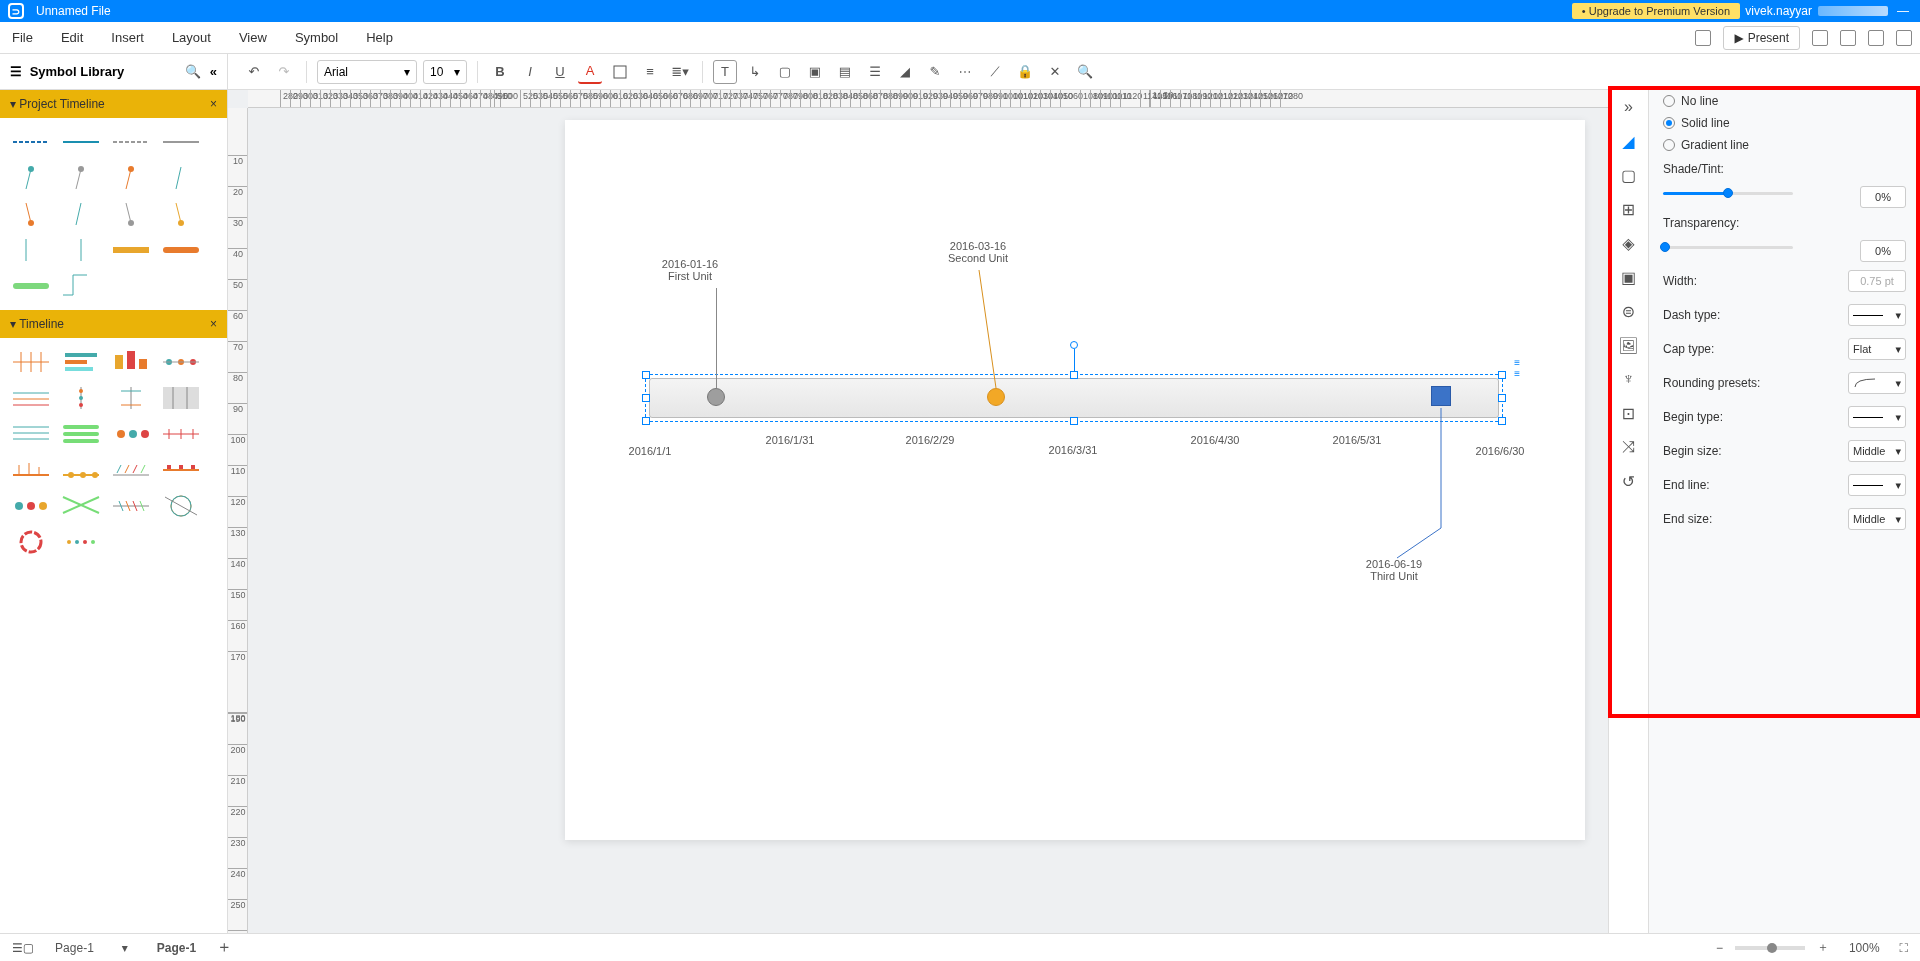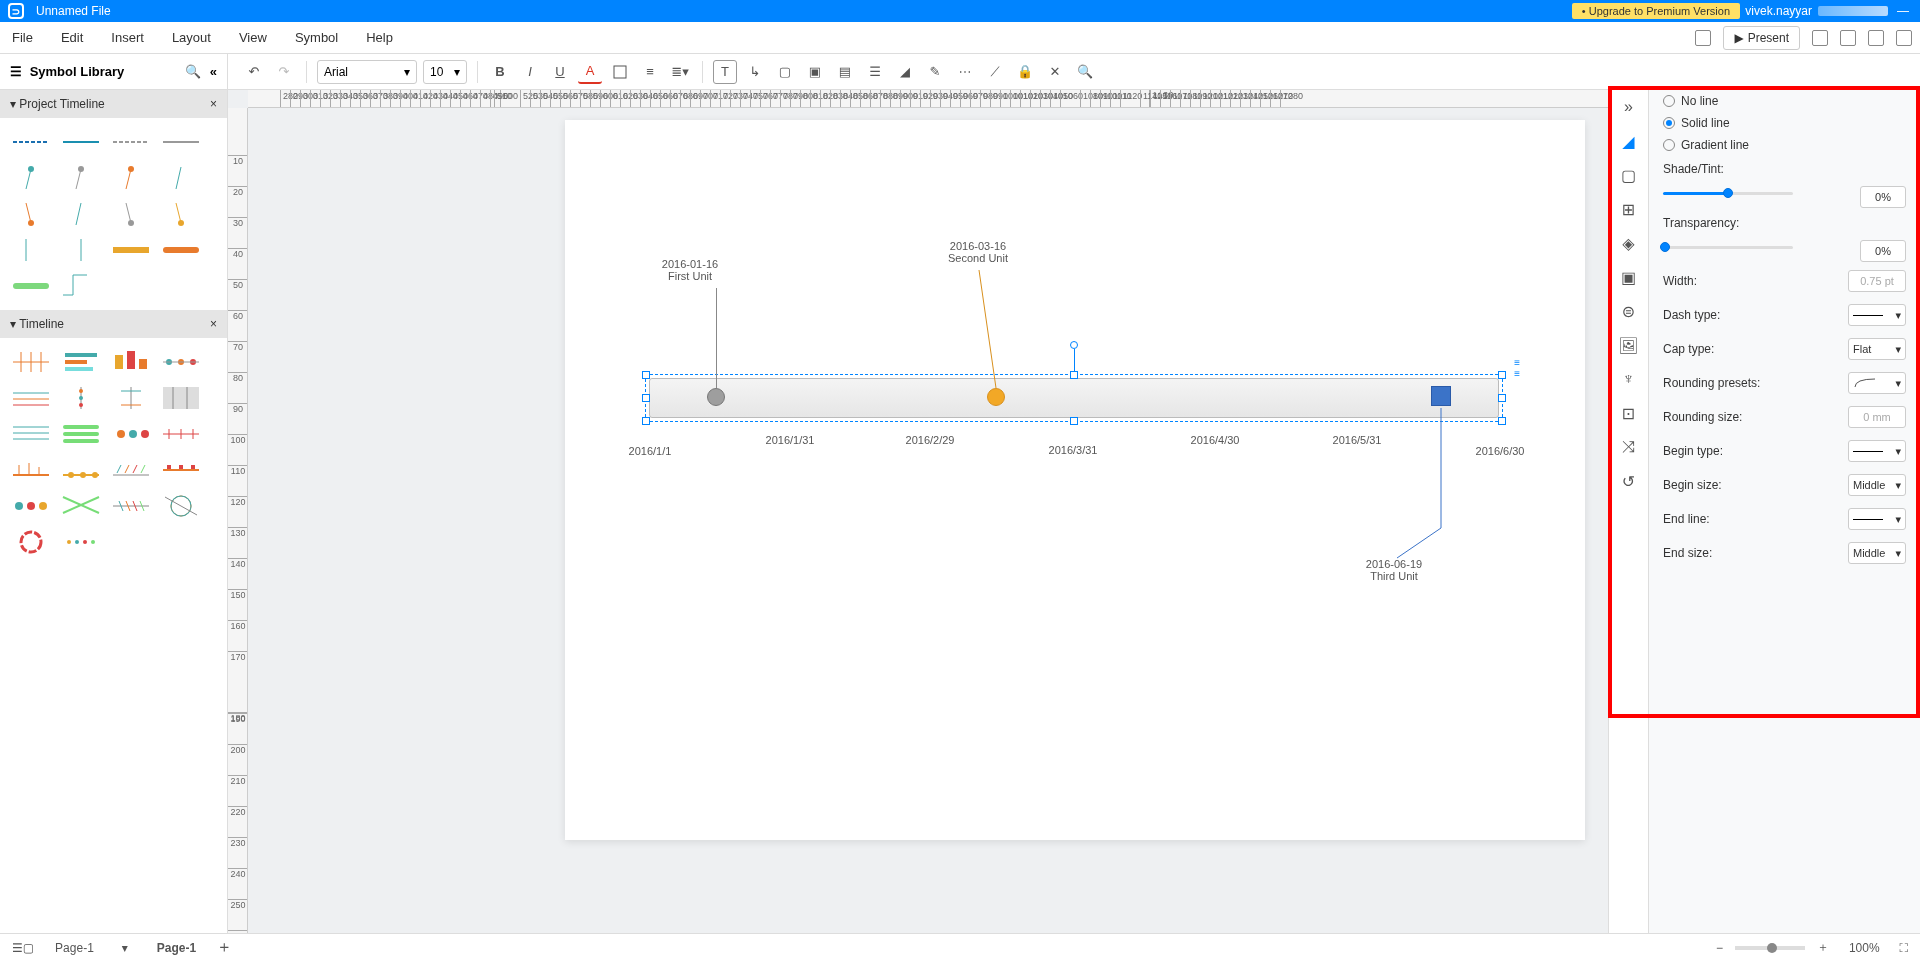--- a/index.html
+++ b/index.html
@@ -24,21 +24,21 @@
 .toolbar { height: 36px; background: #fff; border-bottom: 1px solid #ddd; display: flex; align-items: center; padding: 0 8px; gap: 6px; }
 .toolbar .sep { width: 1px; height: 22px; background: #ddd; margin: 0 4px; }
 .toolbar .ti { width: 24px; height: 24px; display: flex; align-items: center; justify-content: center; cursor: pointer; color: #555; font-size: 13px; border-radius: 3px; }
 .toolbar .font-select { border: 1px solid #ccc; height: 24px; width: 100px; display: flex; align-items: center; padding: 0 6px; font-size: 12px; justify-content: space-between; border-radius: 3px;}
 .toolbar .size-select { border: 1px solid #ccc; height: 24px; width: 44px; display: flex; align-items: center; padding: 0 6px; font-size: 12px; justify-content: space-between; border-radius: 3px;}
 
 
 .left-panel { position: absolute; left: 0; top: 54px; width: 228px; bottom: 28px; background: #fff; border-right: 1px solid #ddd; }
 .left-panel .header { height: 36px; border-bottom: 1px solid #ddd; display: flex; align-items: center; padding: 0 10px; font-size: 13px; font-weight: bold; gap: 8px; }
 .left-panel .header .spacer { flex: 1; }
-.left-panel .cat-hdr { height: 28px; background: #e5e5e5; display: flex; align-items: center; padding: 0 10px; font-size: 12px; color: #333; justify-content: space-between; }
+.left-panel .cat-hdr { height: 28px; background: #eab308; display: flex; align-items: center; padding: 0 10px; font-size: 12px; color: #333; justify-content: space-between; }
 .left-panel .cat-body { padding: 10px; display: flex; flex-wrap: wrap; gap: 8px; }
 .left-panel .shape { width: 42px; height: 28px; border: 1px solid transparent; display: flex; align-items: center; justify-content: center; cursor: pointer; }
 .left-panel .shape svg { width: 40px; height: 26px; }
 
 
 .canvas-wrap { position: absolute; left: 228px; right: 0; top: 90px; bottom: 28px; overflow: hidden; background: #eef0f2; }
 .ruler-h { position: absolute; left: 20px; right: 0; top: 0; height: 18px; background: #f5f5f5; border-bottom: 1px solid #ccc; font-size: 9px; color: #666; overflow: hidden; }
 .ruler-h .tick { position: absolute; top: 0; height: 18px; border-left: 1px solid #aaa; padding-left: 2px; line-height: 12px; }
 .ruler-v { position: absolute; left: 0; top: 18px; bottom: 0; width: 20px; background: #f5f5f5; border-right: 1px solid #ccc; font-size: 9px; color: #666; overflow: hidden; }
 .ruler-v .tick { position: absolute; left: 0; width: 20px; border-top: 1px solid #aaa; text-align: center; line-height: 10px; }
@@ -697,24 +697,20 @@
     <div class="prop-row">
         <span class="lbl">Rounding presets:</span>
         <span class="ctrl wide">
           <svg width="24" height="12">
             <path d="M 2 10 Q 2 2 22 2" stroke="#555" fill="none"></path>
           </svg>
           <span>▾</span>
         </span>
       </div>
     <div class="prop-row">
-        <span class="lbl">Rounding size:</span>
-        <span class="ctrl" style="color:#aaa;">0 mm</span>
-      </div>
-    <div class="prop-row">
         <span class="lbl">Begin type:</span>
         <span class="ctrl wide">
           <span style="width:30px;height:1px;background:#000;"></span>
           <span>▾</span>
         </span>
       </div>
     <div class="prop-row">
         <span class="lbl">Begin size:</span>
         <span class="ctrl wide">
           <span>Middle</span>

